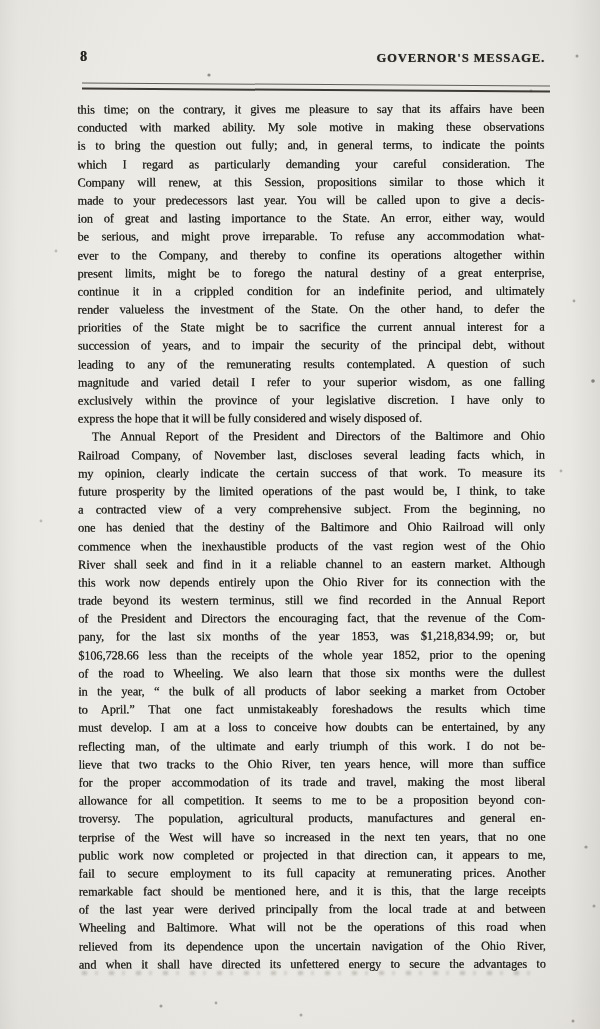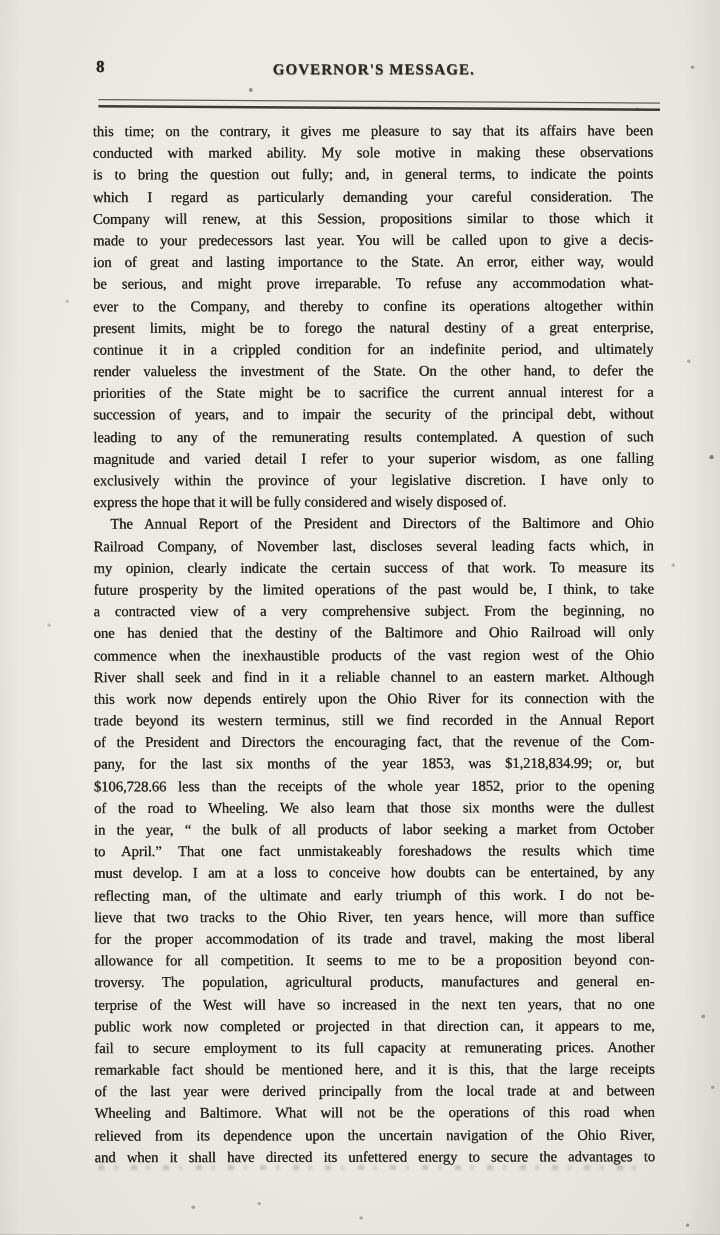--- a/index.html
+++ b/index.html
@@ -27,21 +27,21 @@
   }
   .pagenum {
     position: absolute;
     left: 2px;
     top: 1px;
     font-size: 14px;
     font-weight: bold;
     text-shadow: 0.3px 0.3px 0.6px rgba(38,36,31,0.8);
   }
   .title {
-    text-align: center;
+    text-align: right;
     font-size: 12.5px;
     font-weight: bold;
     letter-spacing: 0.9px;
     padding-top: 3px;
     color: #2b2924;
     text-shadow: 0.3px 0.3px 0.7px rgba(38,36,31,0.75);
   }
   .rule {
     position: absolute;
     left: 82px;

